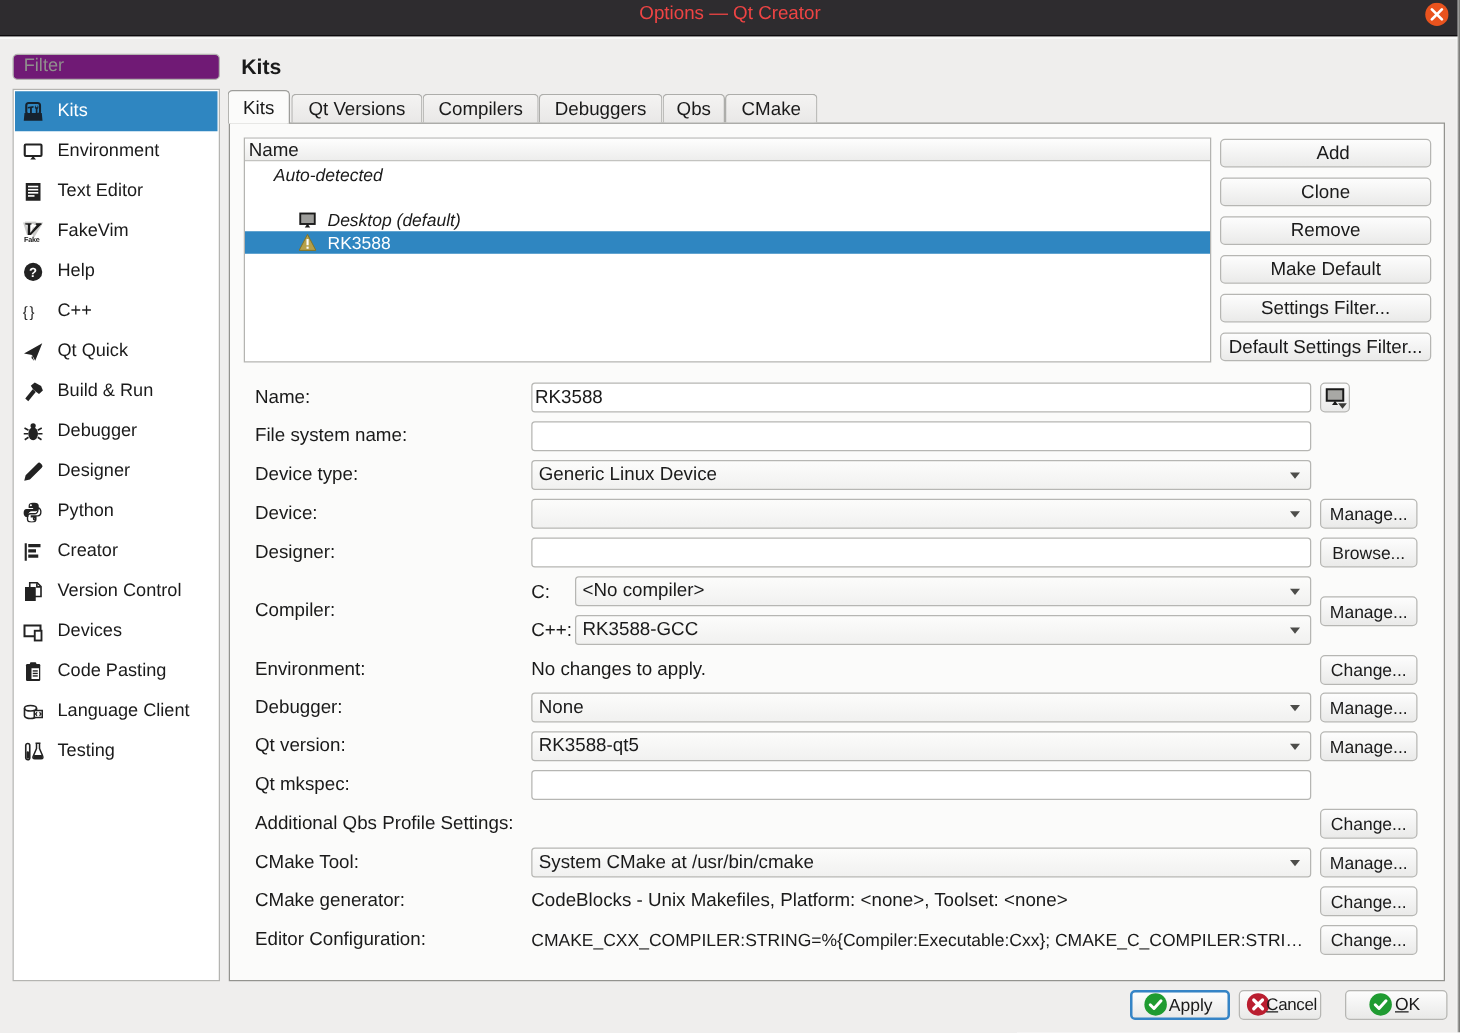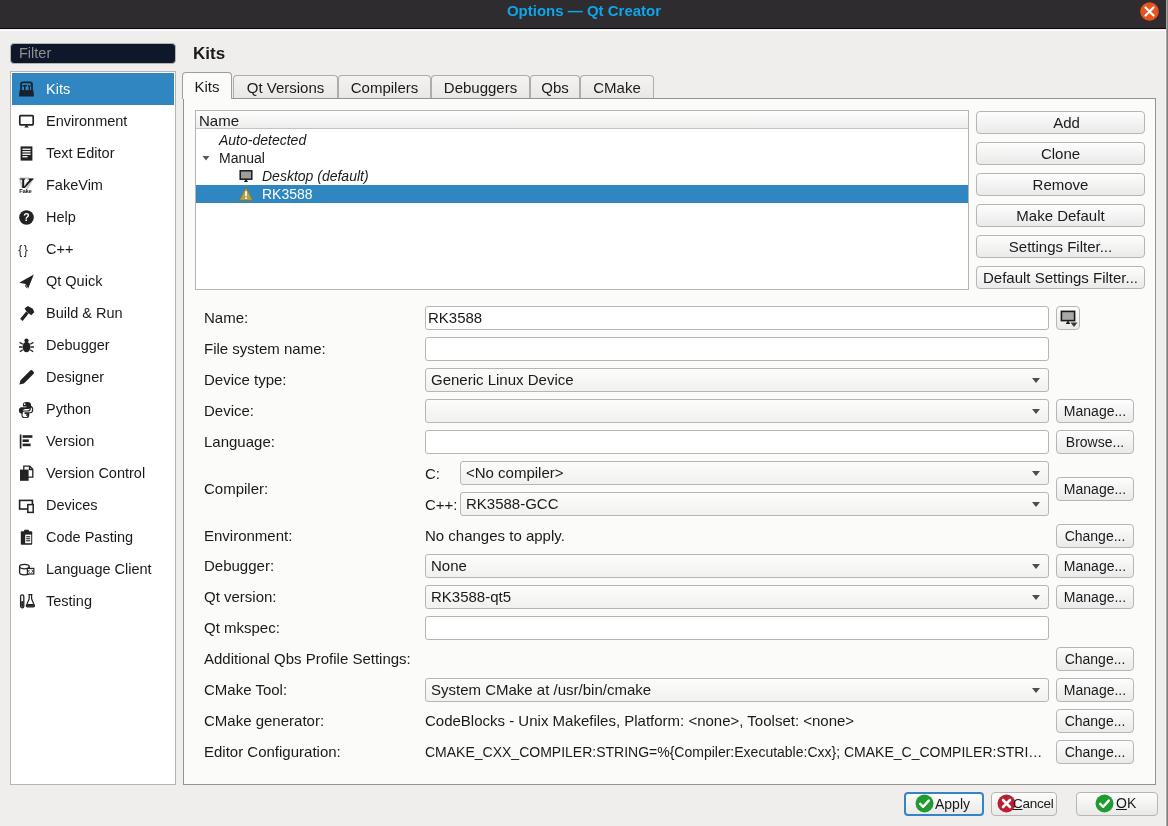--- a/index.html
+++ b/index.html
@@ -12,28 +12,28 @@
 .abs { position:absolute; }
 
 
 #titlebar {
   left:0; top:0; width:1168px; height:29px;
   background:#2e2c2f; border-bottom:1px solid #0c0a0d;
 }
 #titlebar .ttext {
   position:absolute; left:0; top:0; width:100%; height:21px;
   text-align:center; line-height:21px;
-  color:#0ea5e9; font-weight:bold; font-size:15px;
+  color:#ef4444; font-weight:normal; font-size:15px;
 }
 #closebtn { position:absolute; left:1140px; top:2px; width:19px; height:19px; }
 
 
 #filter {
   left:10px; top:43px; width:166px; height:21px; font-size:14.5px;
-  background:#0f172a; border:1px solid #b4b4b1; border-radius:4px;
+  background:#701a75; border:1px solid #b4b4b1; border-radius:4px;
   color:#90908d; line-height:19px; padding-left:8px;
 }
 
 
 #sidebar {
   left:10px; top:71px; width:166px; height:714px;
   background:#fff; border:1px solid #b4b4b1;
 }
 .sitem { position:absolute; left:1px; width:162px; height:32px; }
 .sitem.sel { background:#2f86c1; color:#fff; }
@@ -193,21 +193,21 @@
     </svg>
     <span class="stext">Python</span>
   </div>
   <div class="sitem" style="top:353px;">
     <svg class="sic" viewBox="0 0 17 17">
       <path d="M2.6 1.5 V15.5" stroke="#222" stroke-width="1.7"></path>
       <rect x="4.6" y="2.2" width="9.8" height="2.6" fill="#222"></rect>
       <rect x="4.6" y="6.4" width="6.2" height="2.6" fill="#222"></rect>
       <rect x="4.6" y="10.6" width="8" height="2.6" fill="#222"></rect>
     </svg>
-    <span class="stext">Version</span>
+    <span class="stext">Creator</span>
   </div>
   <div class="sitem" style="top:385px;">
     <svg class="sic" viewBox="0 0 17 17">
       <path d="M5.8 1.2 h6 l3 3 v8 h-9 z" fill="#fff" stroke="#222" stroke-width="1.3"></path>
       <path d="M11.5 1.5 v3 h3" fill="none" stroke="#222" stroke-width="1.3"></path>
       <rect x="2" y="4.6" width="8.6" height="11.2" fill="#222"></rect>
     </svg>
     <span class="stext">Version Control</span>
   </div>
   <div class="sitem" style="top:417px;">
@@ -257,26 +257,20 @@
   <div class="tab unselt" style="left:431px;width:99px;">Debuggers</div>
   <div class="tab unselt" style="left:530px;width:50px;">Qbs</div>
   <div class="tab unselt" style="left:580px;width:74px;">CMake</div>
 </div>
 
 <div class="abs" id="tree">
   <div id="treehead">Name</div>
   <div class="trow" style="top:20px;">
       <span style="position:absolute;left:23px;font-style:italic;">Auto-detected</span>
     </div>
-  <div class="trow" style="top:38px;">
-    <svg style="position:absolute;left:6px;top:6px;" width="8" height="6" viewBox="0 0 8 6">
-        <path d="M0.5 1 L7.5 1 L4 5.5 Z" fill="#5a5a57"></path>
-      </svg>
-    <span style="position:absolute;left:23px;">Manual</span>
-  </div>
   <div class="trow" style="top:56px;">
     <svg style="position:absolute;left:43px;top:2px;" width="14" height="14" viewBox="0 0 14 14">
       <rect x="1.2" y="1.8" width="11.6" height="8.4" fill="#9d9d9a" stroke="#1a1a1a" stroke-width="1.5"></rect>
       <path d="M7 10 L9.2 13 L4.8 13 Z" fill="#1a1a1a"></path>
     </svg>
     <span style="position:absolute;left:66px;font-style:italic;">Desktop (default)</span>
   </div>
   <div class="trow tsel" style="top:74px;">
     <svg style="position:absolute;left:43px;top:2px;" width="14" height="14" viewBox="0 0 14 14">
       <path d="M7 0.5 L13.7 13.3 L0.3 13.3 Z" fill="#b5a04a" stroke="#857323" stroke-width="0.8"></path>
@@ -312,21 +306,21 @@
 
   <div class="flabel" style="top:371px;">Device type:</div>
   <div class="combo" style="top:368px;">Generic Linux Device<span class="arr"></span></div>
 
   <div class="flabel" style="top:402px;">Device:</div>
   <div class="combo" style="top:399px;">
       <span class="arr"></span>
     </div>
   <div class="btn mbtn" style="top:399px;">Manage...</div>
 
-  <div class="flabel" style="top:433px;">Language:</div>
+  <div class="flabel" style="top:433px;">Designer:</div>
   <div class="input" style="top:430px;"></div>
   <div class="btn mbtn" style="top:430px;">Browse...</div>
 
   <div class="flabel" style="top:480px;">Compiler:</div>
   <div class="flabel" style="left:425px;top:465px;">C:</div>
   <div class="combo" style="left:460px;top:461px;width:589px;">&lt;No compiler&gt;<span class="arr"></span></div>
   <div class="flabel" style="left:425px;top:496px;">C++:</div>
   <div class="combo" style="left:460px;top:492px;width:589px;">RK3588-GCC<span class="arr"></span></div>
   <div class="btn mbtn" style="top:477px;">Manage...</div>
 

